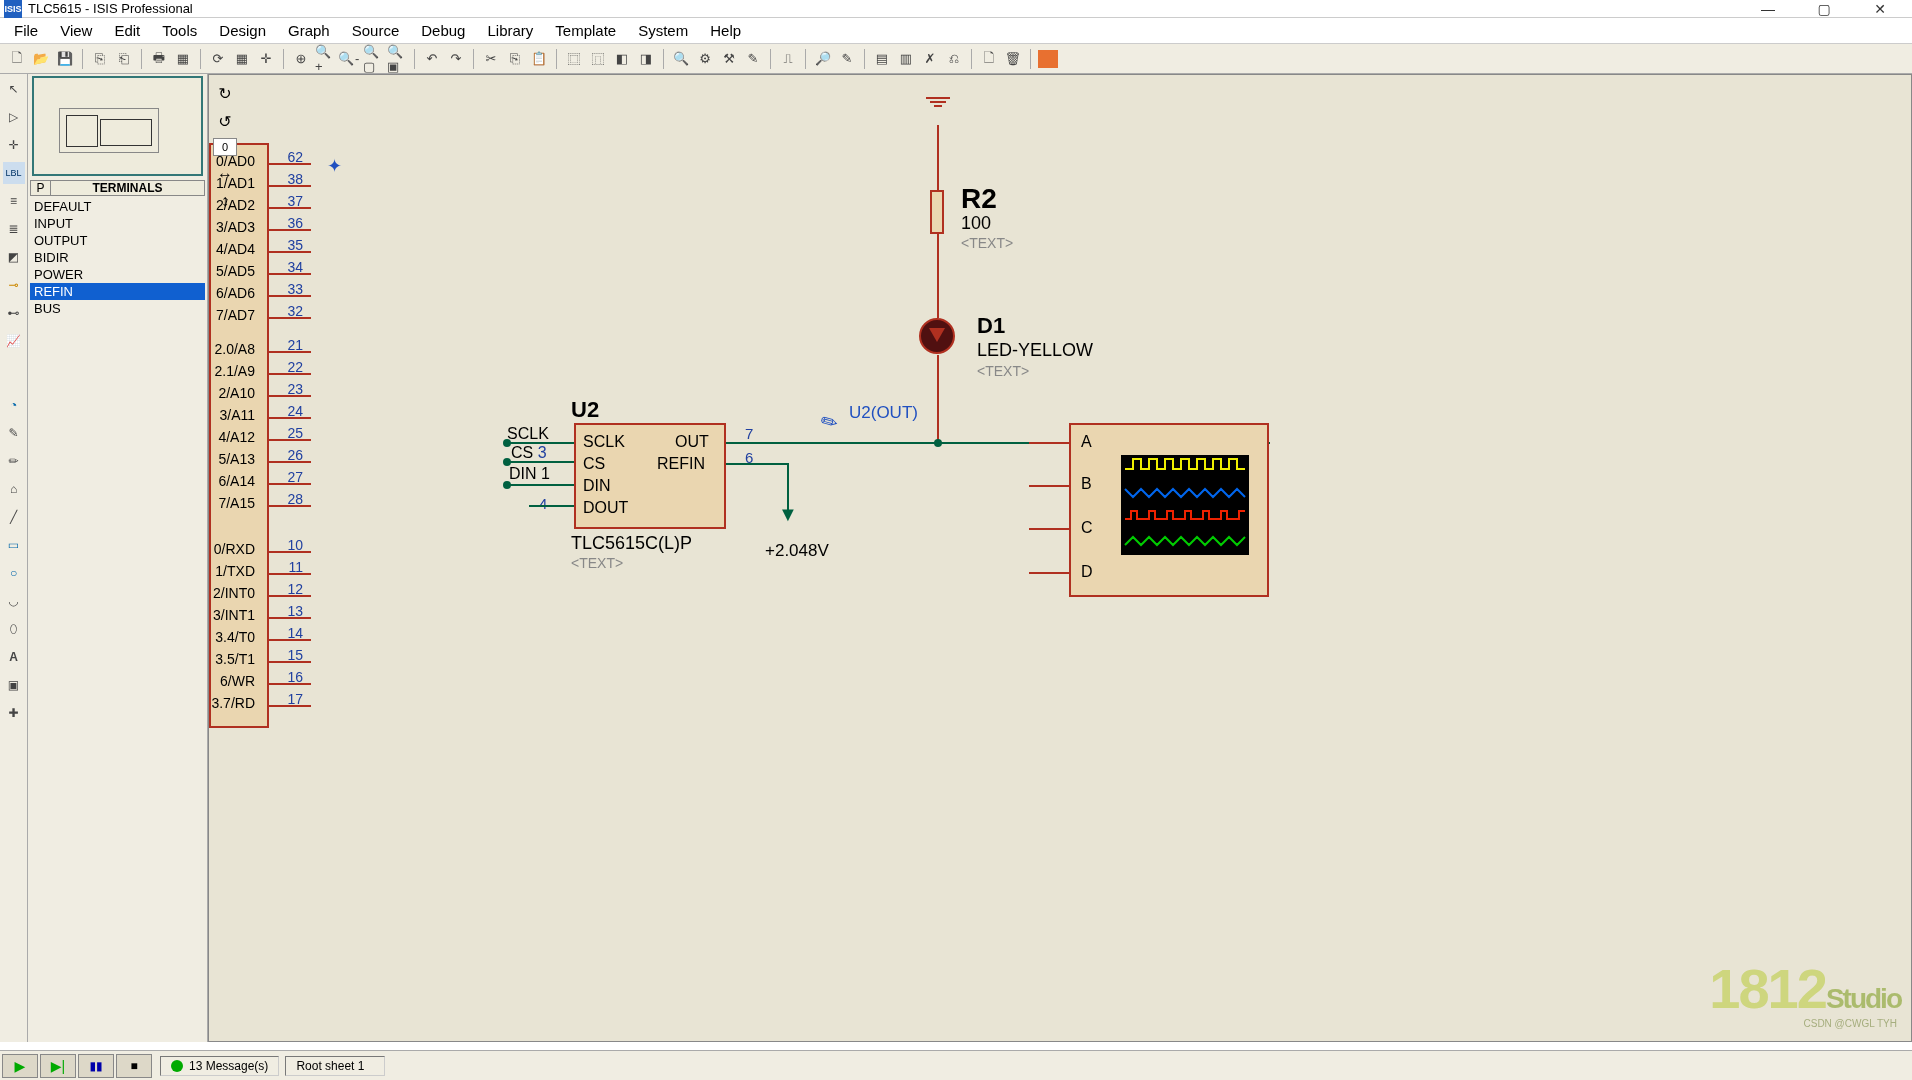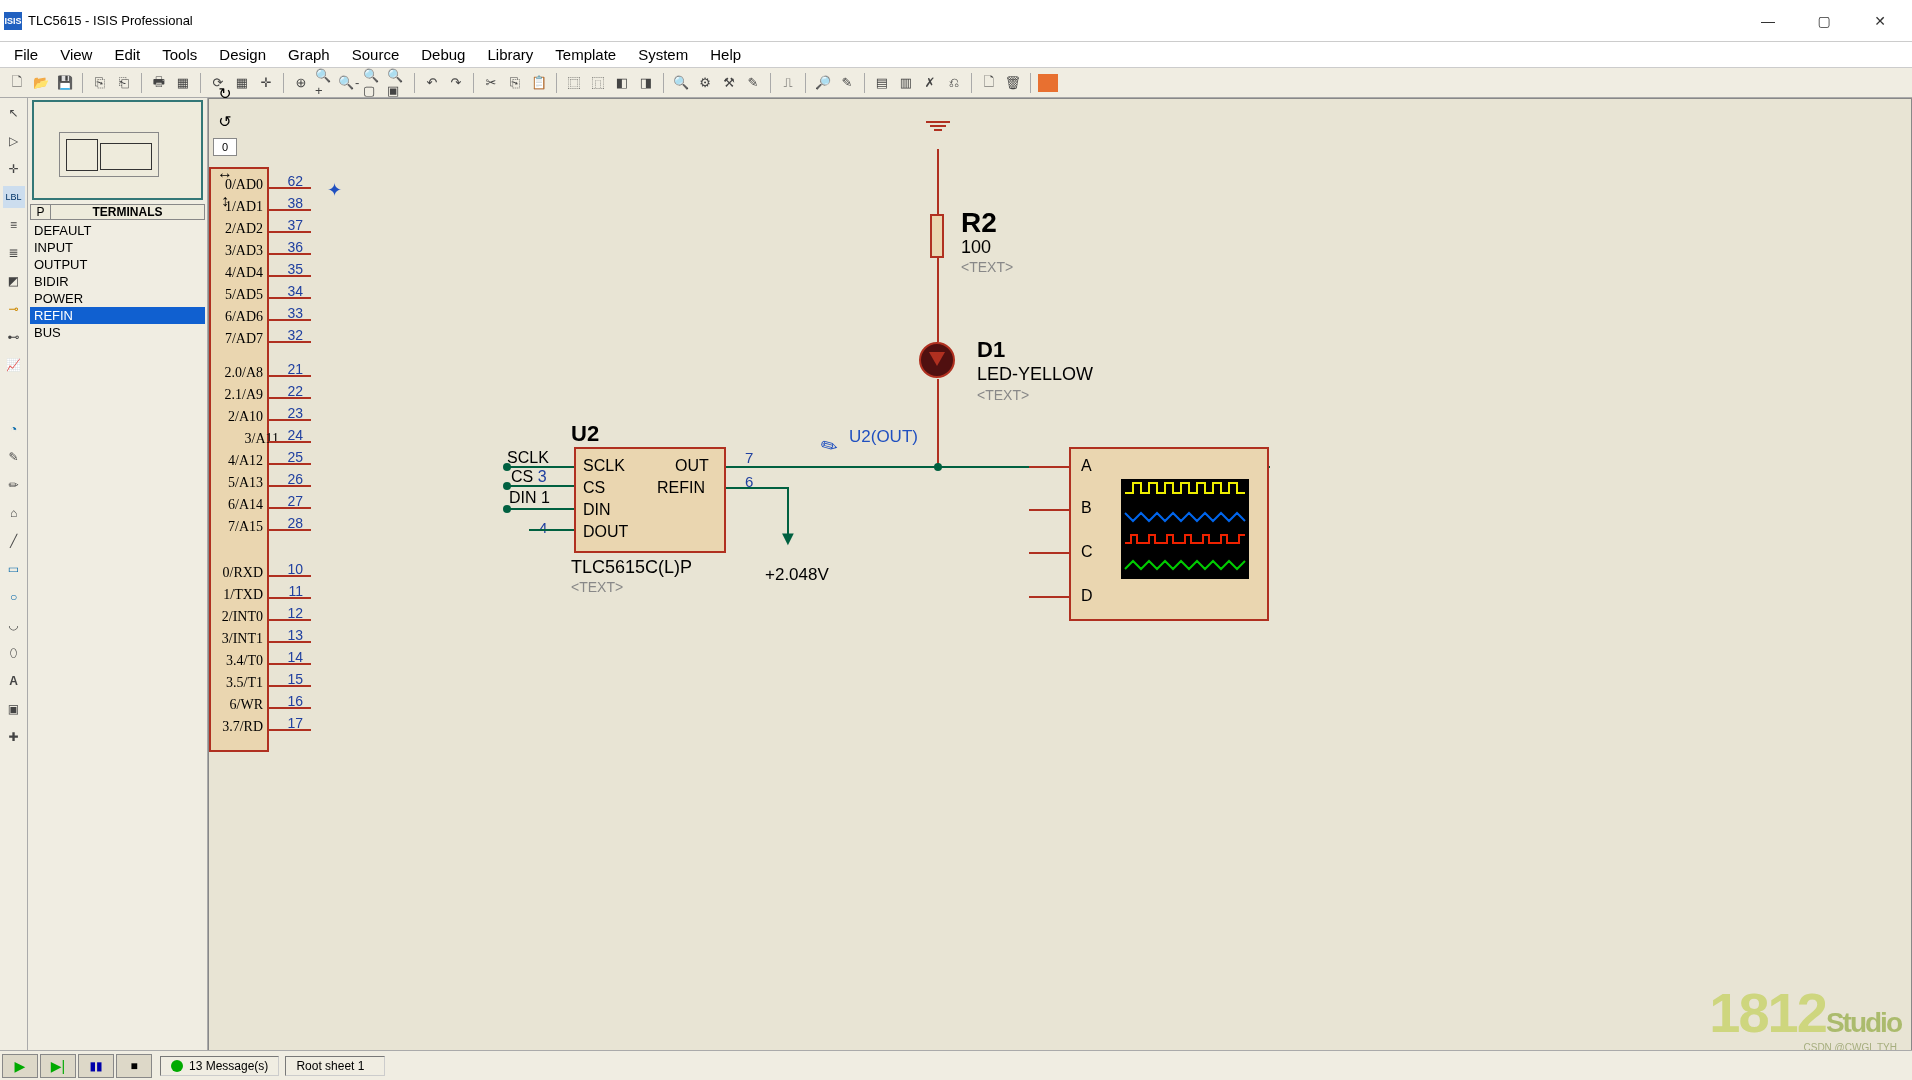--- a/index.html
+++ b/index.html
@@ -1,18 +1,18 @@
 <!DOCTYPE html>
 <html><head>
 <meta charset="utf-8">
 <style>
 * { margin: 0; padding: 0; box-sizing: border-box; font-family: "Segoe UI", Tahoma, sans-serif; }
 body { width: 1912px; height: 1080px; background: #fff; overflow: hidden; position: relative; }
 
-.titlebar { height: 42px; background: #fff; display: flex; align-items: center; padding: 0 4px; border-bottom: 1px solid #ccc; }
+.titlebar { height: 18px; background: #fff; display: flex; align-items: center; padding: 0 4px; border-bottom: 1px solid #ccc; }
 .titlebar .logo { width: 18px; height: 18px; background: #2060c0; color: #fff; font-size: 9px; font-weight: bold; display: flex; align-items: center; justify-content: center; margin-right: 6px; }
 .titlebar .title { font-size: 13px; color: #000; }
 .titlebar .win-controls { margin-left: auto; display: flex; gap: 16px; padding-right: 8px; }
 .titlebar .win-btn { width: 40px; height: 20px; display: flex; align-items: center; justify-content: center; font-size: 14px; color: #333; cursor: pointer; }
 
 .menubar { height: 26px; background: #fff; display: flex; align-items: center; padding: 0 4px; gap: 2px; border-bottom: 1px solid #ccc; }
 .menubar .menu-item { padding: 2px 10px; font-size: 15px; color: #000; cursor: pointer; }
 
 .toolbar { height: 30px; background: #f0ede2; display: flex; align-items: center; padding: 0 6px; gap: 2px; border-bottom: 1px solid #aaa; }
 .tb-btn { width: 22px; height: 22px; display: flex; align-items: center; justify-content: center; cursor: pointer; font-size: 13px; color: #444; border: 1px solid transparent; }
@@ -35,21 +35,21 @@
 .panel-header { display: flex; border: 1px solid #888; margin: 2px; }
 .ph-left { width: 20px; text-align: center; font-size: 12px; border-right: 1px solid #888; background: #eeebdc; }
 .ph-right { flex: 1; text-align: center; font-size: 12px; background: #eeebdc; font-weight: bold; }
 .terminal-list { margin: 0 2px; }
 .term-item { padding: 1px 4px; font-size: 13px; font-family: Arial; cursor: pointer; }
 .term-item.selected { background: #1060d0; color: #fff; }
 
 .schematic { flex: 1; background: #e8e4d4; position: relative; border: 1px solid #888; overflow: hidden; }
 
 .mcu-box { position: absolute; left: 0; top: 68px; width: 60px; height: 585px; background: #ead6b0; border: 2px solid #b03020; }
-.pin-label { font-size: 14px; font-family: Liberation Serif, serif; color: #000; width: 48px; text-align: right; padding-right: 2px; margin-left: 8px; }
+.pin-label { font-size: 14px; font-family: Liberation Sans, sans-serif; color: #000; width: 48px; text-align: right; padding-right: 2px; }
 .pin-num { font-size: 14px; font-family: Arial; color: #2040a0; width: 26px; text-align: right; padding-right: 4px; }
 .pin-stub { position: absolute; height: 2px; background: #b03020; }
 
 .comp-box { position: absolute; background: #ead6b0; border: 2px solid #b03020; }
 .comp-label { position: absolute; font-size: 18px; font-family: Arial; color: #000; }
 .comp-pin-text { position: absolute; font-size: 16px; font-family: Arial; color: #000; }
 .pin-number { position: absolute; font-size: 15px; color: #2040a0; }
 .text-placeholder { color: #888; font-size: 14px; }
 
 .wire { position: absolute; background: #006040; }
@@ -278,21 +278,21 @@
         <div style="position: absolute; left: 0px; top: 288px; display: flex; align-items: center;">
           <span class="pin-label">2.1/A9</span>
         </div>
         <div class="pin-num" style="position: absolute; left: 72px; top: 284px;">22</div>
         <div class="pin-stub" style="left: 60px; top: 298px; width: 42px; height: 2px;"></div>
         <div style="position: absolute; left: 0px; top: 310px; display: flex; align-items: center;">
           <span class="pin-label">2/A10</span>
         </div>
         <div class="pin-num" style="position: absolute; left: 72px; top: 306px;">23</div>
         <div class="pin-stub" style="left: 60px; top: 320px; width: 42px; height: 2px;"></div>
-        <div style="position: absolute; left: 0px; top: 332px; display: flex; align-items: flex-end; padding-left: 16px;">
+        <div style="position: absolute; left: 0px; top: 332px; display: flex; align-items: flex-end;">
           <span class="pin-label">3/A11</span>
         </div>
         <div class="pin-num" style="position: absolute; left: 72px; top: 328px;">24</div>
         <div class="pin-stub" style="left: 60px; top: 342px; width: 42px; height: 2px;"></div>
         <div style="position: absolute; left: 0px; top: 354px; display: flex; align-items: center;">
           <span class="pin-label">4/A12</span>
         </div>
         <div class="pin-num" style="position: absolute; left: 72px; top: 350px;">25</div>
         <div class="pin-stub" style="left: 60px; top: 364px; width: 42px; height: 2px;"></div>
         <div style="position: absolute; left: 0px; top: 376px; display: flex; align-items: center;">

